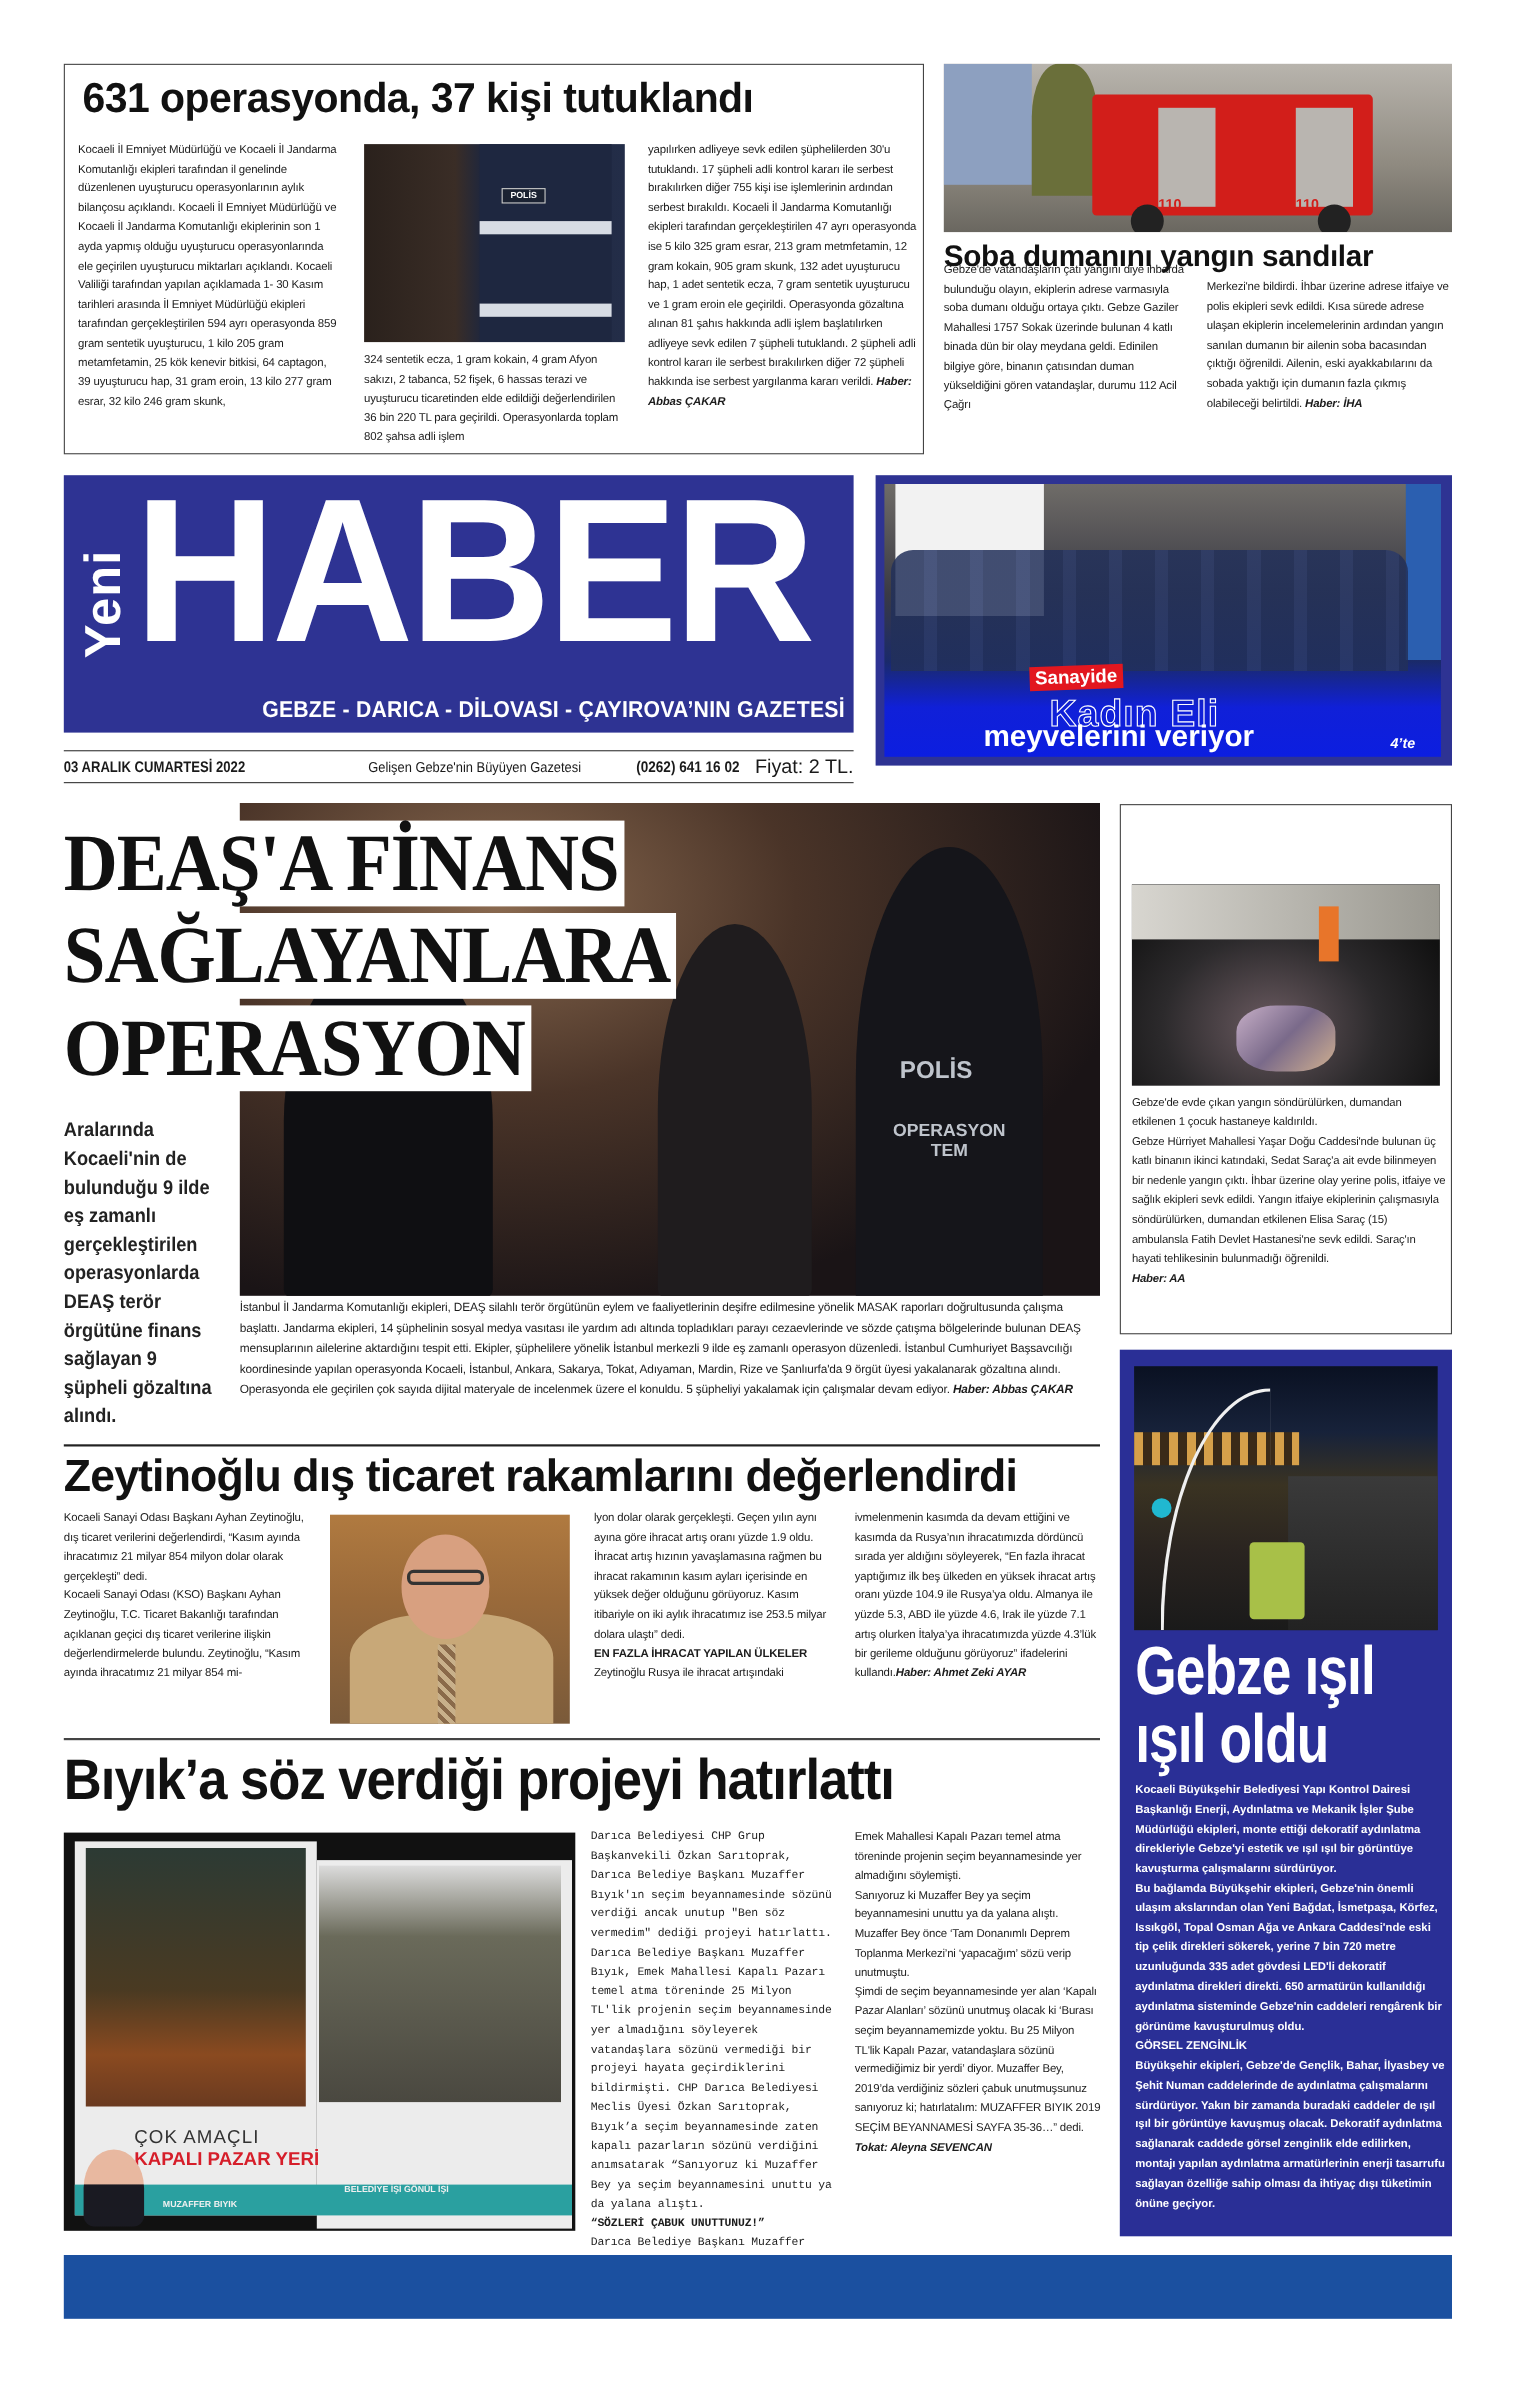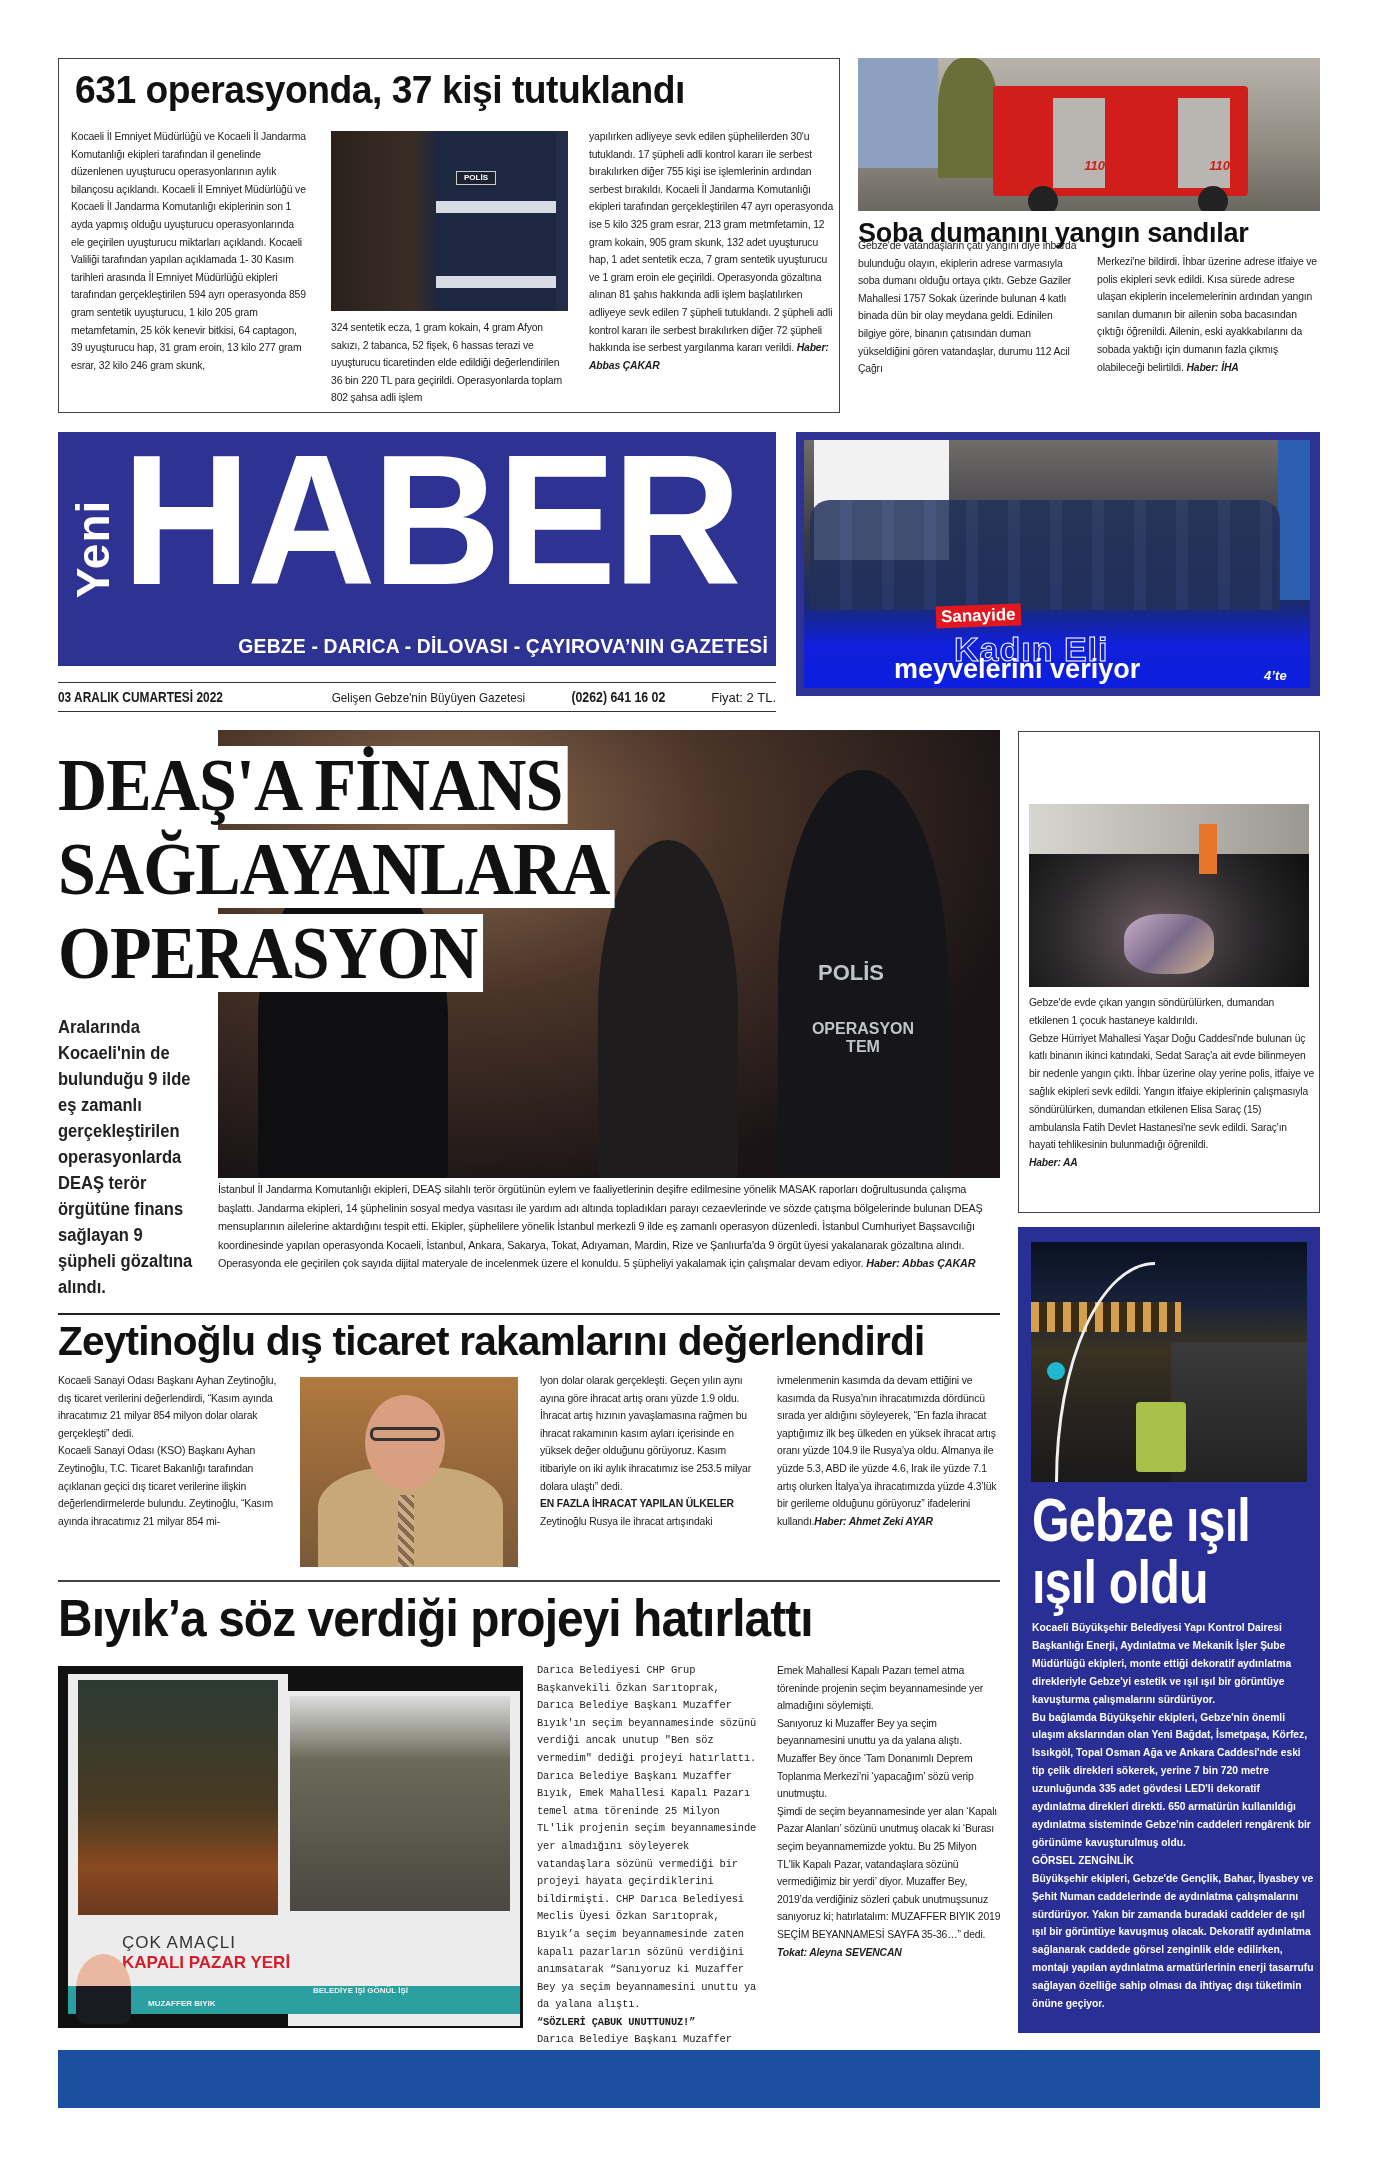--- a/index.html
+++ b/index.html
@@ -18,39 +18,39 @@
   #top-photo { left: 272px; top: 72px; width: 237px; height: 180px; background: linear-gradient(90deg,#2a211c 0%,#3a2d26 35%,#20273c 45%,#232d48 100%); overflow: hidden; }
   #top-photo .vest { position:absolute; left:105px; top:0; width:120px; height:180px; background:#1e2740; }
   #top-photo .stripe { position:absolute; left:105px; width:120px; height:12px; background:#d7dce4; }
   #top-photo .badge { position:absolute; left:125px; top:40px; width:40px; height:14px; background:#1b2232; border:1px solid #ccc; color:#fff; font-size:8px; font-weight:bold; text-align:center; line-height:12px; }
   #top-col2 { left: 272px; top: 260px; width: 240px; }
   #top-col3 { left: 530px; top: 69px; width: 245px; }
 
   
   #fire-photo { left: 858px; top: 58px; width: 462px; height: 153px; background: linear-gradient(180deg,#b8b4ad 0%,#8f8a80 60%,#6a6760 100%); overflow: hidden; }
   #fire-photo .truck { position:absolute; left:135px; top:28px; width:255px; height:110px; background:#d21e1a; border-radius:4px; }
-  #fire-photo .panel { position:absolute; top:40px; width:52px; height:90px; background:#b9b5b0; color:#d21e1a; font-size:13px; font-style:italic; font-weight:bold; text-align:right; padding-top:60px; }
+  #fire-photo .panel { position:absolute; top:40px; width:52px; height:90px; background:#b9b5b0; color:#d21e1a; font-size:13px; font-weight:bold; text-align:left; padding-top:80px; }
   #fire-photo .wheel { position:absolute; top:128px; width:30px; height:30px; border-radius:50%; background:#222; }
   #fire-photo .bldg { position:absolute; left:0; top:0; width:80px; height:110px; background:#8da0c0; }
   #fire-photo .tree { position:absolute; left:80px; top:0; width:60px; height:120px; background:#6a6f3a; border-radius:40% 40% 0 0; }
   #fire-headline { left: 858px; top: 218px; width: 470px; font-size: 27px; font-weight: 900; letter-spacing: -0.3px; color: #111; white-space: nowrap; }
   #fire-col1 { left: 858px; top: 237px; width: 225px; }
   #fire-col2 { left: 1097px; top: 253px; width: 225px; }
 
   
   #masthead { left: 58px; top: 432px; width: 718px; height: 234px; background: #2e3393; overflow: hidden; }
   #mast-yeni { left: -35px; top: 90px; width: 140px; font-size: 46px; font-weight: 900; color: #fff; transform: rotate(-90deg); text-align: center; letter-spacing: 1px; }
   #mast-haber { left: 64px; top: -12px; font-size: 186px; font-weight: 900; color: #fff; letter-spacing: -4px; line-height: 200px; transform: scaleX(0.96); transform-origin: left; }
   #mast-tagline { left: 80px; top: 202px; width: 630px; font-size: 21px; font-weight: bold; color: #fff; text-align: right; white-space: nowrap; letter-spacing: 0.2px; transform: scaleX(0.92); transform-origin: right; }
   #date-row { left: 58px; top: 682px; width: 718px; height: 30px; border-top: 1.5px solid #333; border-bottom: 1.5px solid #333; display:flex; align-items:center; justify-content: space-between; font-size: 14px; }
   #date-row .date { font-weight: bold; transform: scaleX(0.85); transform-origin:left; }
   #date-row .slogan { font-size: 13px; transform: scaleX(0.9); margin-left: 40px; }
   #date-row .right { display:flex; gap:8px; align-items:center; }
   #date-row .phone { font-weight:bold; transform: scaleX(0.88); }
-  #date-row .price { font-size: 13px; margin-left: 32px; }
+  #date-row .price { font-size: 18px; }
 
   
   #promo { left: 796px; top: 432px; width: 524px; height: 264px; background: #2e3393; }
   #promo-photo { left: 8px; top: 8px; width: 506px; height: 248px; background: linear-gradient(180deg,#6f6c68 0%,#3a3a44 40%,#1a2a6a 65%,#1020d8 82%,#0c1ee0 100%); overflow: hidden; }
   #promo-photo .banner-l { position:absolute; left:10px; top:0; width:135px; height:120px; background:#f2f2f2; }
   #promo-photo .banner-r { position:absolute; right:0; top:0; width:32px; height:160px; background:#2b5fb0; }
   #promo-photo .people { position:absolute; left:6px; top:60px; width:470px; height:110px; background: repeating-linear-gradient(90deg,#22305a 0 30px,#2b3a68 30px 42px); border-radius: 20px 20px 0 0; opacity: .85; }
   #promo-sanayide { left: 132px; top: 165px; background: #e2171f; color: #fff; font-size: 17px; font-weight: bold; padding: 1px 5px; transform: rotate(-2deg); }
   #promo-kadin { left: 150px; top: 190px; font-size: 34px; color: transparent; -webkit-text-stroke: 1px #ffffff; font-weight: bold; letter-spacing: 1px; }
   #promo-meyve { left: 90px; top: 214px; font-size: 27px; font-weight: 900; color: #fff; }

